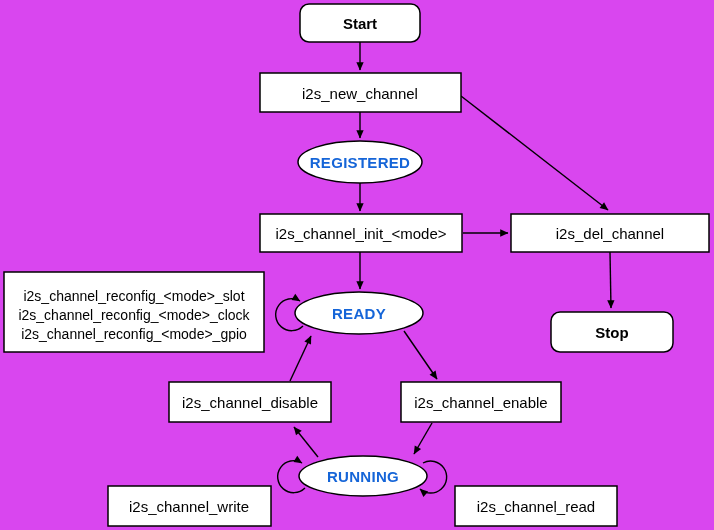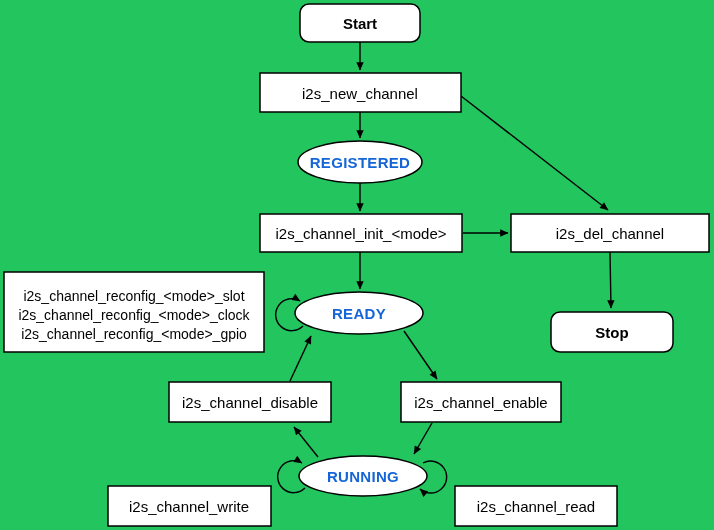--- a/index.html
+++ b/index.html
@@ -4,21 +4,21 @@
 <style>
   html, body {
     margin: 0;
     padding: 0;
     background: #ffffff;
   }
   .canvas {
     position: relative;
     width: 714px;
     height: 530px;
-    background: #22c55e;
+    background: #d946ef;
     font-family: "Liberation Sans", sans-serif;
     overflow: hidden;
   }
   svg text {
     font-family: "Liberation Sans", sans-serif;
     font-size: 15px;
     fill: #000000;
     text-anchor: middle;
     dominant-baseline: central;
   }

